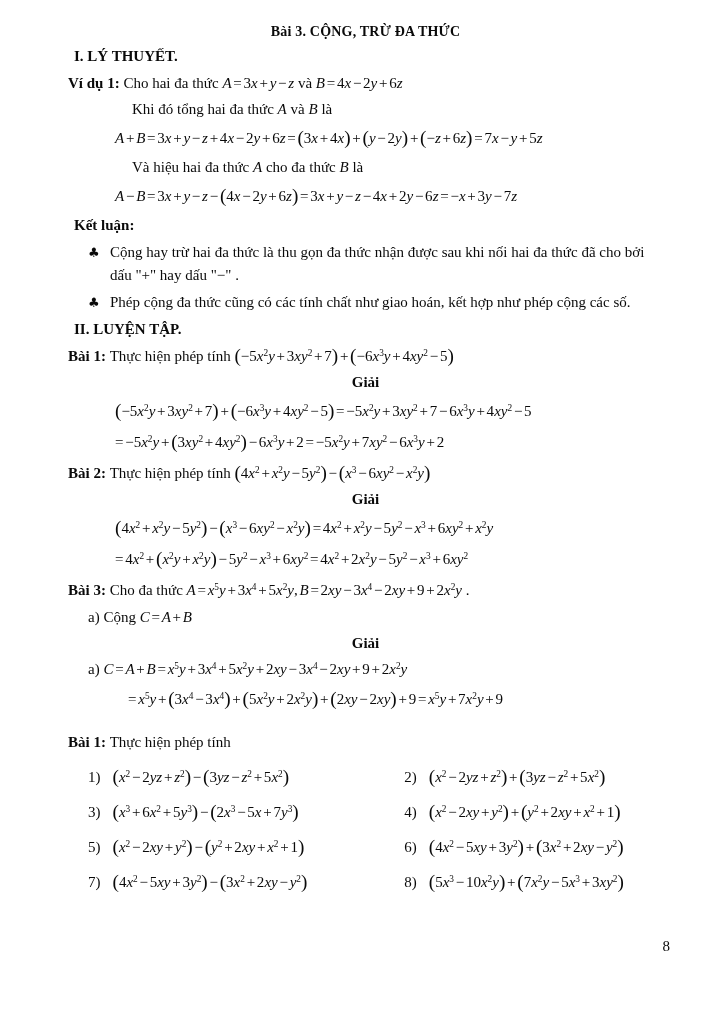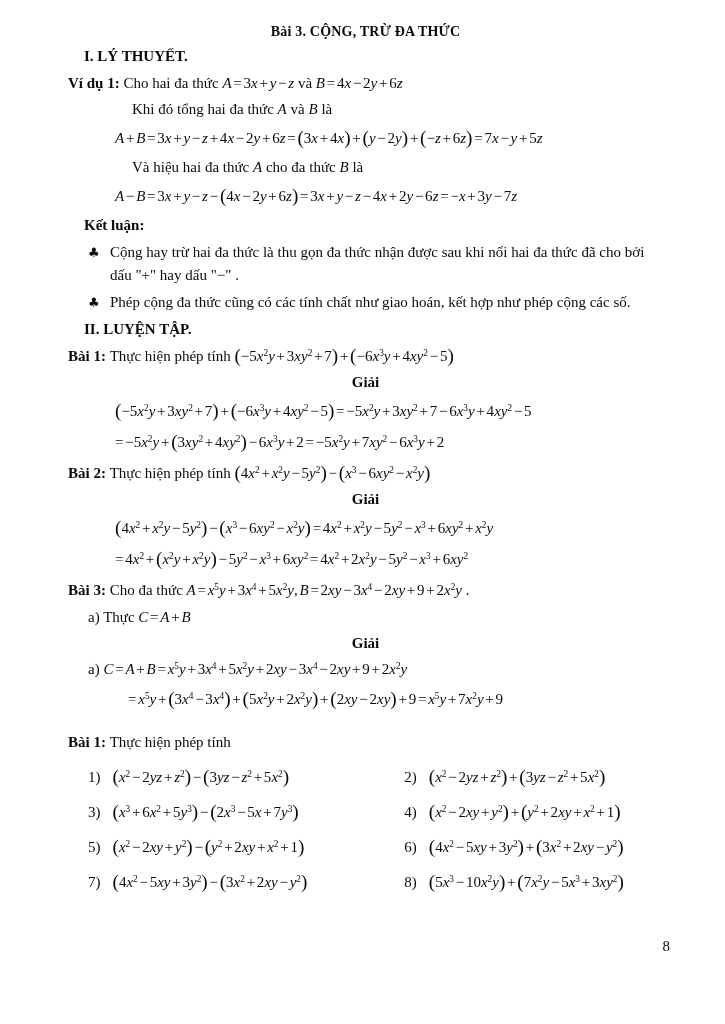--- a/index.html
+++ b/index.html
@@ -12,21 +12,21 @@
   .page{
     position:relative;box-sizing:border-box;
     width:725px;height:1024px;
     padding:24px 62px 0 68px;
   }
   .title{
     text-align:center;font-weight:bold;font-size:14px;
     margin-bottom:5px;letter-spacing:0.2px;
   }
   .line{line-height:23px;}
-  .section{font-weight:bold;margin:1px 16px;}
+  .section{font-weight:bold;margin:1px 6px;}
   .statement{margin:2px 0;line-height:26px;}
   .note{margin-left:64px;}
   .mathline{margin:4px 0 4px 47px;line-height:27px;white-space:nowrap;}
   .mathline2{margin:4px 0 16px 60px;line-height:27px;white-space:nowrap;}
   .sub{margin-left:20px;line-height:25px;}
   .center{text-align:center;font-weight:normal;margin:2px 0;}
   .bullet{margin:4px 0 4px 20px;display:flex;}
   .glyph{width:22px;flex:0 0 22px;font-family:"DejaVu Sans",sans-serif;font-size:13px;}
   .btext{flex:1;}
   .row{display:flex;margin:9px 0 9px 20px;line-height:26px;white-space:nowrap;}
@@ -67,21 +67,21 @@
       <div class="line section"><b>II. LUYỆN TẬP.</b></div>
       <div class="line statement"><b>Bài 1: </b><span>Thực hiện phép tính </span><span class="math"><span class="pr">(</span>−5<i>x</i><sup>2</sup><i>y</i> + 3<i>x</i><i>y</i><sup>2</sup> + 7<span class="pr">)</span> + <span class="pr">(</span>−6<i>x</i><sup>3</sup><i>y</i> + 4<i>x</i><i>y</i><sup>2</sup> − 5<span class="pr">)</span></span></div>
       <div class="line center"><b>Giải</b></div>
       <div class="line mathline"><span class="math"><span class="pr">(</span>−5<i>x</i><sup>2</sup><i>y</i> + 3<i>x</i><i>y</i><sup>2</sup> + 7<span class="pr">)</span> + <span class="pr">(</span>−6<i>x</i><sup>3</sup><i>y</i> + 4<i>x</i><i>y</i><sup>2</sup> − 5<span class="pr">)</span> = −5<i>x</i><sup>2</sup><i>y</i> + 3<i>x</i><i>y</i><sup>2</sup> + 7 − 6<i>x</i><sup>3</sup><i>y</i> + 4<i>x</i><i>y</i><sup>2</sup> − 5</span></div>
       <div class="line mathline"><span class="math">= −5<i>x</i><sup>2</sup><i>y</i> + <span class="pr">(</span>3<i>x</i><i>y</i><sup>2</sup> + 4<i>x</i><i>y</i><sup>2</sup><span class="pr">)</span> − 6<i>x</i><sup>3</sup><i>y</i> + 2 = −5<i>x</i><sup>2</sup><i>y</i> + 7<i>x</i><i>y</i><sup>2</sup> − 6<i>x</i><sup>3</sup><i>y</i> + 2</span></div>
       <div class="line statement"><b>Bài 2: </b><span>Thực hiện phép tính </span><span class="math"><span class="pr">(</span>4<i>x</i><sup>2</sup> + <i>x</i><sup>2</sup><i>y</i> − 5<i>y</i><sup>2</sup><span class="pr">)</span> − <span class="pr">(</span><i>x</i><sup>3</sup> − 6<i>x</i><i>y</i><sup>2</sup> − <i>x</i><sup>2</sup><i>y</i><span class="pr">)</span></span></div>
       <div class="line center"><b>Giải</b></div>
       <div class="line mathline"><span class="math"><span class="pr">(</span>4<i>x</i><sup>2</sup> + <i>x</i><sup>2</sup><i>y</i> − 5<i>y</i><sup>2</sup><span class="pr">)</span> − <span class="pr">(</span><i>x</i><sup>3</sup> − 6<i>x</i><i>y</i><sup>2</sup> − <i>x</i><sup>2</sup><i>y</i><span class="pr">)</span> = 4<i>x</i><sup>2</sup> + <i>x</i><sup>2</sup><i>y</i> − 5<i>y</i><sup>2</sup> − <i>x</i><sup>3</sup> + 6<i>x</i><i>y</i><sup>2</sup> + <i>x</i><sup>2</sup><i>y</i></span></div>
       <div class="line mathline"><span class="math">= 4<i>x</i><sup>2</sup> + <span class="pr">(</span><i>x</i><sup>2</sup><i>y</i> + <i>x</i><sup>2</sup><i>y</i><span class="pr">)</span> − 5<i>y</i><sup>2</sup> − <i>x</i><sup>3</sup> + 6<i>x</i><i>y</i><sup>2</sup> = 4<i>x</i><sup>2</sup> + 2<i>x</i><sup>2</sup><i>y</i> − 5<i>y</i><sup>2</sup> − <i>x</i><sup>3</sup> + 6<i>x</i><i>y</i><sup>2</sup></span></div>
       <div class="line statement"><b>Bài 3: </b><span>Cho đa thức </span><span class="math"><i>A</i> = <i>x</i><sup>5</sup><i>y</i> + 3<i>x</i><sup>4</sup> + 5<i>x</i><sup>2</sup><i>y</i>, <i>B</i> = 2<i>x</i><i>y</i> − 3<i>x</i><sup>4</sup> − 2<i>x</i><i>y</i> + 9 + 2<i>x</i><sup>2</sup><i>y</i></span><span> .</span></div>
-      <div class="line sub"><span>a)  Thực </span><span class="math"><i>C</i> = <i>A</i> + <i>B</i></span></div>
+      <div class="line sub"><span>a)  Cộng </span><span class="math"><i>C</i> = <i>A</i> + <i>B</i></span></div>
       <div class="line center"><b>Giải</b></div>
       <div class="line sub"><span>a)  </span><span class="math"><i>C</i> = <i>A</i> + <i>B</i> = <i>x</i><sup>5</sup><i>y</i> + 3<i>x</i><sup>4</sup> + 5<i>x</i><sup>2</sup><i>y</i> + 2<i>x</i><i>y</i> − 3<i>x</i><sup>4</sup> − 2<i>x</i><i>y</i> + 9 + 2<i>x</i><sup>2</sup><i>y</i></span></div>
       <div class="line mathline2"><span class="math">= <i>x</i><sup>5</sup><i>y</i> + <span class="pr">(</span>3<i>x</i><sup>4</sup> − 3<i>x</i><sup>4</sup><span class="pr">)</span> + <span class="pr">(</span>5<i>x</i><sup>2</sup><i>y</i> + 2<i>x</i><sup>2</sup><i>y</i><span class="pr">)</span> + <span class="pr">(</span>2<i>x</i><i>y</i> − 2<i>x</i><i>y</i><span class="pr">)</span> + 9 = <i>x</i><sup>5</sup><i>y</i> + 7<i>x</i><sup>2</sup><i>y</i> + 9</span></div>
       <div class="line statement"><b>Bài 1: </b><span>Thực hiện phép tính</span></div>
       <div class="line row">
         <span class="cell left">
           <span class="num">1)</span>
           <span class="math"><span class="pr">(</span><i>x</i><sup>2</sup> − 2<i>y</i><i>z</i> + <i>z</i><sup>2</sup><span class="pr">)</span> − <span class="pr">(</span>3<i>y</i><i>z</i> − <i>z</i><sup>2</sup> + 5<i>x</i><sup>2</sup><span class="pr">)</span></span>
         </span>
         <span class="cell right">

